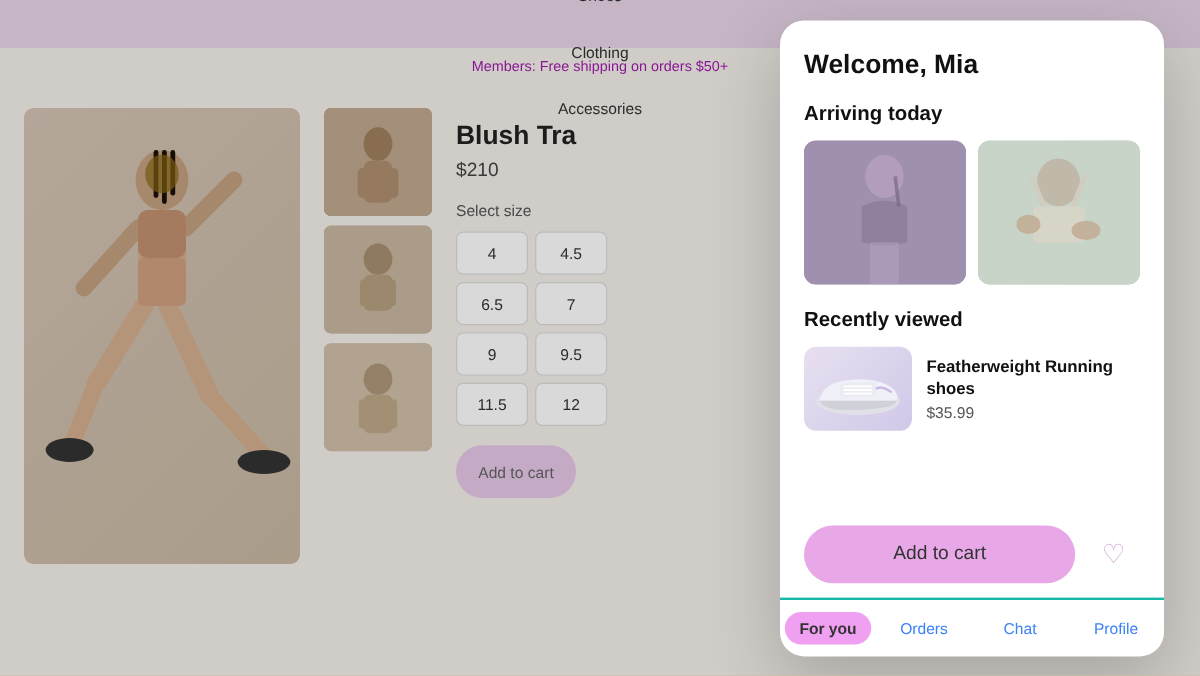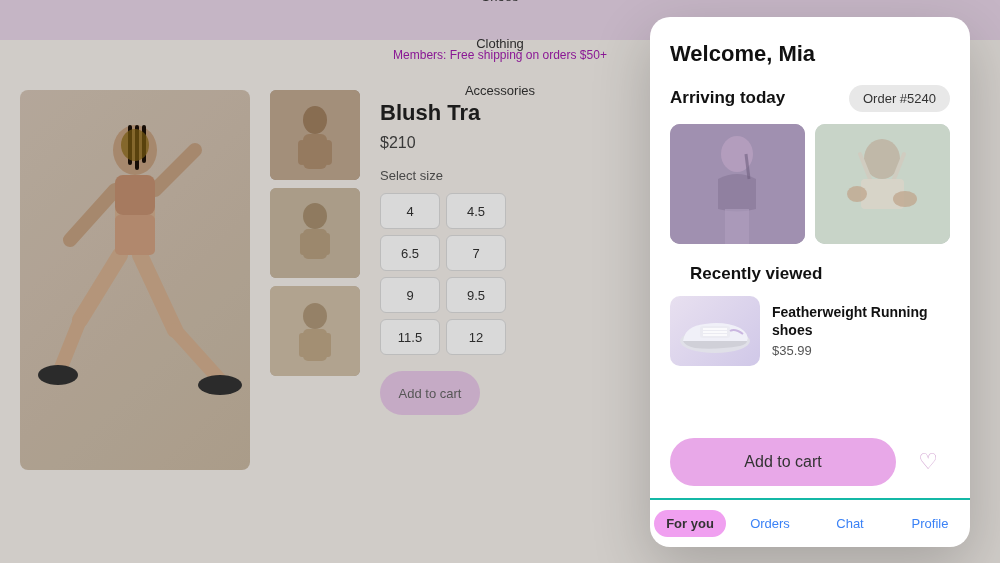--- a/index.html
+++ b/index.html
@@ -243,21 +243,20 @@
 
     .recently-viewed-section {
       margin-bottom: 16px;
     }
 
     .recently-viewed-title {
       font-size: 17px;
       font-weight: 700;
       color: #111;
       margin-bottom: 12px;
-      margin-left: 20px;
     }
 
     .product-row {
       display: flex;
       align-items: center;
       gap: 12px;
     }
 
     .product-thumb {
       width: 90px;
@@ -454,21 +453,20 @@
 </div>
 
 <div class="modal-overlay">
   <div class="modal">
     <div class="modal-body">
 
       <div class="welcome-title">Welcome, Mia</div>
 
       <div class="section-header">
         <span class="section-title">Arriving today</span>
-        <span class="order-badge">Order #5240</span>
       </div>
 
       <div class="arriving-images">
         <div class="arriving-img arriving-img-1">
           <svg class="person-shape" viewBox="0 0 135 120" xmlns="http://www.w3.org/2000/svg">
 
             <rect width="135" height="120" fill="#a090b0"></rect>
 
             <ellipse cx="67" cy="30" rx="16" ry="18" fill="#b8a0c0" opacity="0.8"></ellipse>
 

